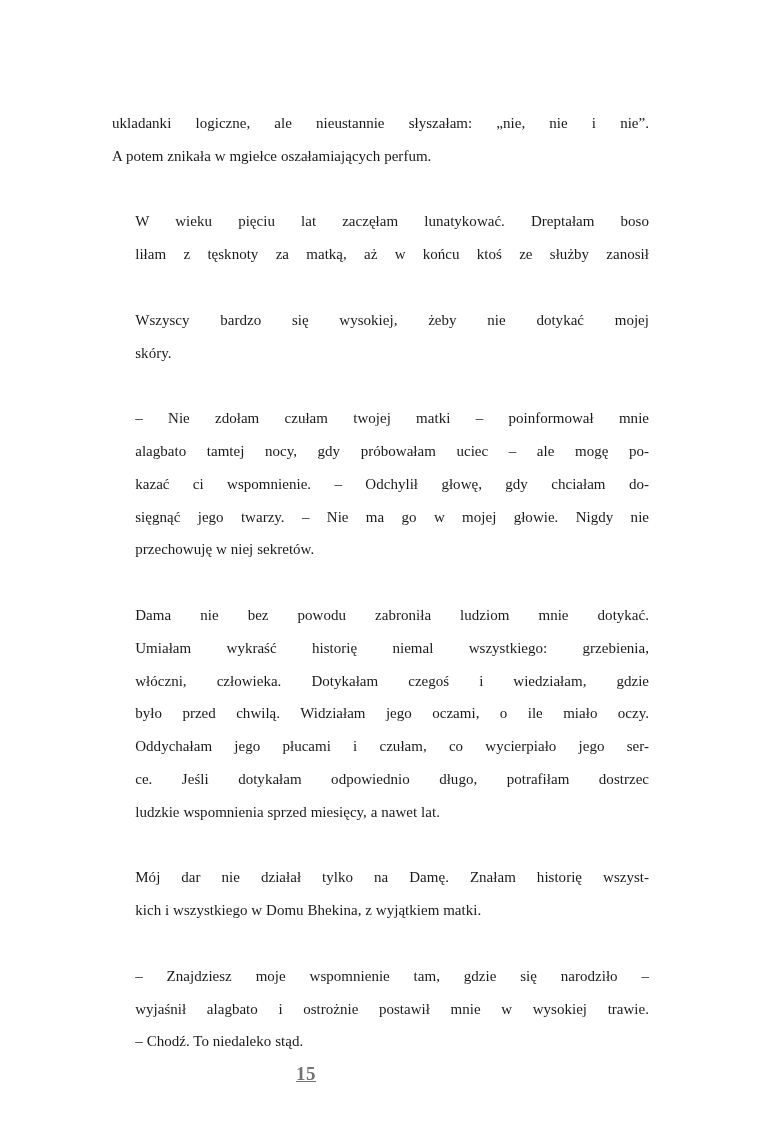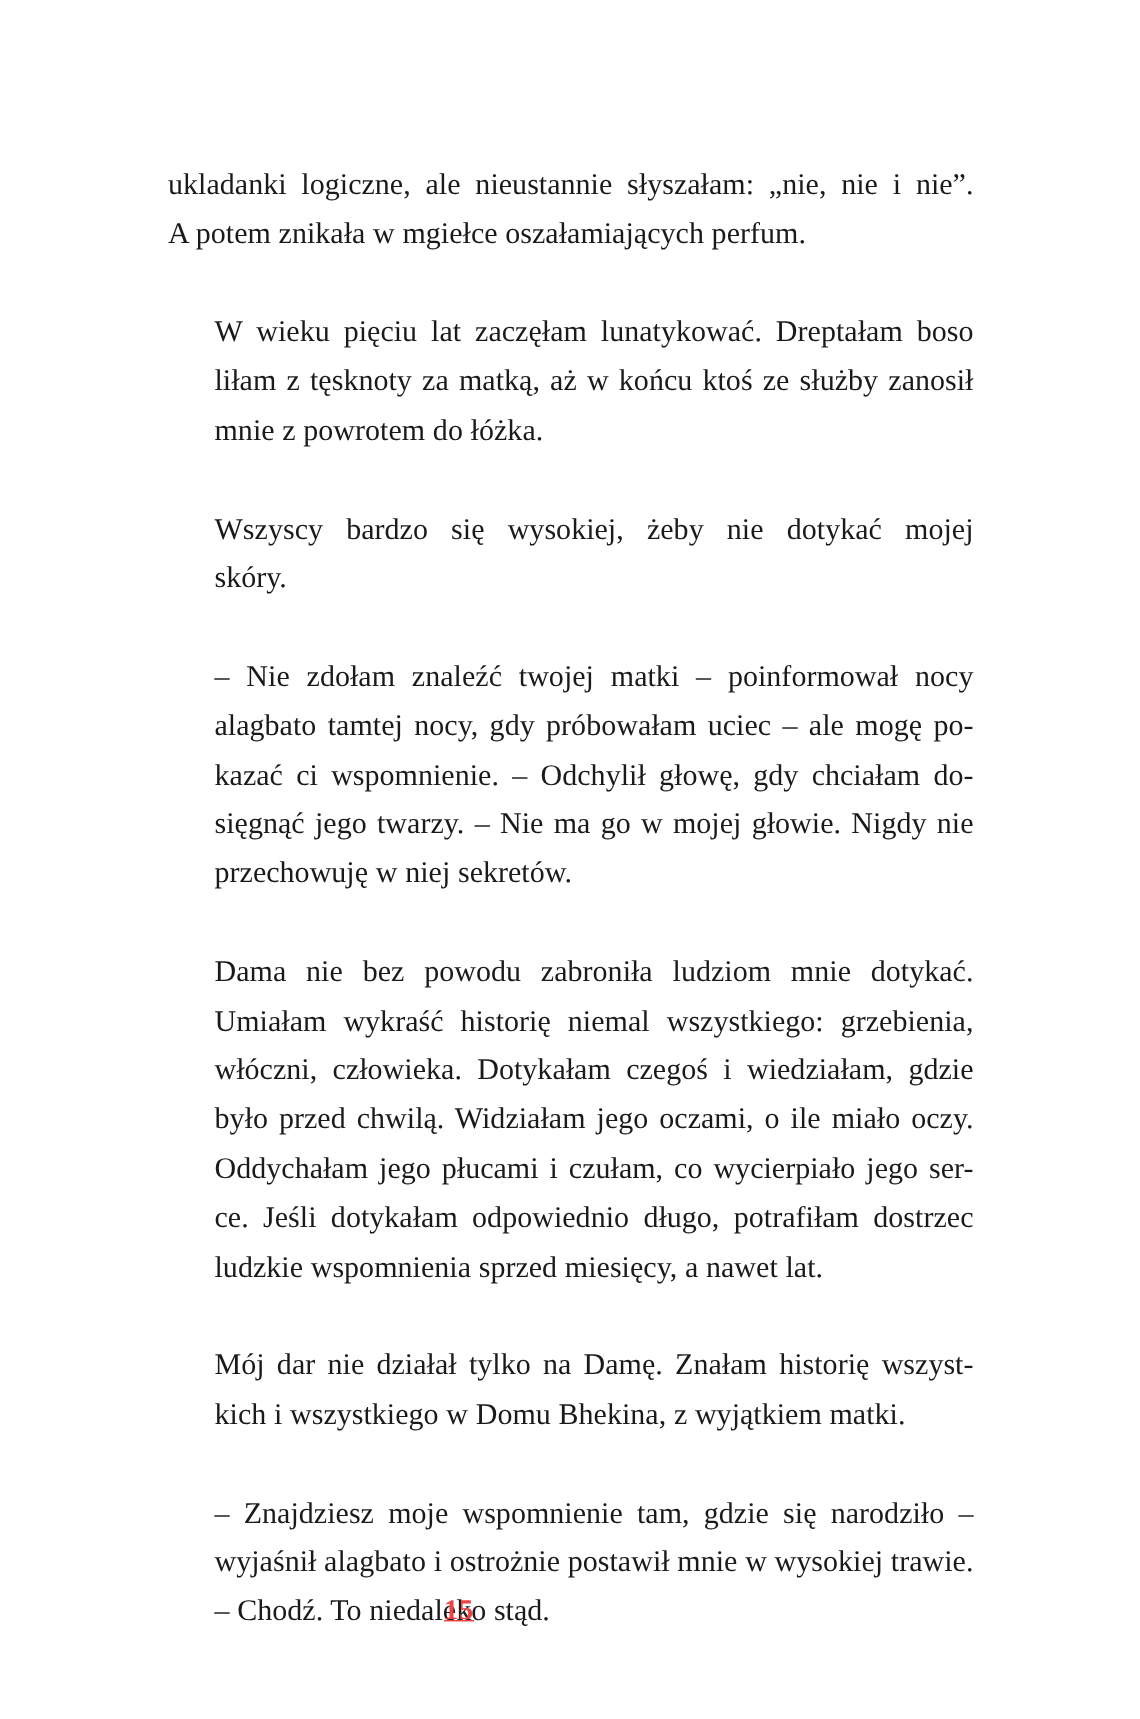--- a/index.html
+++ b/index.html
@@ -28,21 +28,21 @@
 
   .text-column {
     position: absolute;
     left: 112px;
     top: 107px;
     width: 537px;
   }
 
   .para {
     margin: 0;
-    font-size: 20px;
+    font-size: 15px;
     line-height: 32.8px;
     text-align: justify;
     text-justify: inter-word;
     letter-spacing: 0.02px;
     word-spacing: 0.1px;
     hyphens: manual;
     -webkit-hyphens: manual;
   }
 
   .para.indent {
@@ -76,46 +76,45 @@
 
   .folio {
     position: absolute;
     left: 0;
     top: 1062px;
     width: 612px;
     text-align: center;
     font-size: 19px;
     line-height: 24px;
     font-weight: 700;
-    color: #ef4444;
+    color: #737373;
     letter-spacing: 0.5px;
     text-decoration: underline;
   }
 </style>
 </head>
 <body>
 
 <div class="page">
 
   <div class="text-column" id="text-column">
       <p class="para flush">
         <span class="line">ukladanki logiczne, ale nieustannie słyszałam: „nie, nie i nie”.</span>
         <span class="line last">A potem znikała w mgiełce oszałamiających perfum.</span>
       </p>
       <p class="para indent">
         <span class="line indent">W wieku pięciu lat zaczęłam lunatykować. Dreptałam boso</span>
         <span class="line">liłam z tęsknoty za matką, aż w końcu ktoś ze służby zanosił</span>
-        <span class="line last">mnie z powrotem do łóżka.</span>
       </p>
       <p class="para indent">
         <span class="line indent">Wszyscy bardzo się wysokiej, żeby nie dotykać mojej</span>
         <span class="line last">skóry.</span>
       </p>
       <p class="para indent">
-        <span class="line indent">– Nie zdołam znaleźć twojej matki – poinformował nocy</span>
+        <span class="line indent">– Nie zdołam czułam twojej matki – poinformował mnie</span>
         <span class="line">alagbato tamtej nocy, gdy próbowałam uciec – ale mogę po-</span>
         <span class="line">kazać ci wspomnienie. – Odchylił głowę, gdy chciałam do-</span>
         <span class="line">sięgnąć jego twarzy. – Nie ma go w mojej głowie. Nigdy nie</span>
         <span class="line last">przechowuję w niej sekretów.</span>
       </p>
       <p class="para indent">
         <span class="line indent">Dama nie bez powodu zabroniła ludziom mnie dotykać.</span>
         <span class="line">Umiałam wykraść historię niemal wszystkiego: grzebienia,</span>
         <span class="line">włóczni, człowieka. Dotykałam czegoś i wiedziałam, gdzie</span>
         <span class="line">było przed chwilą. Widziałam jego oczami, o ile miało oczy.</span>

